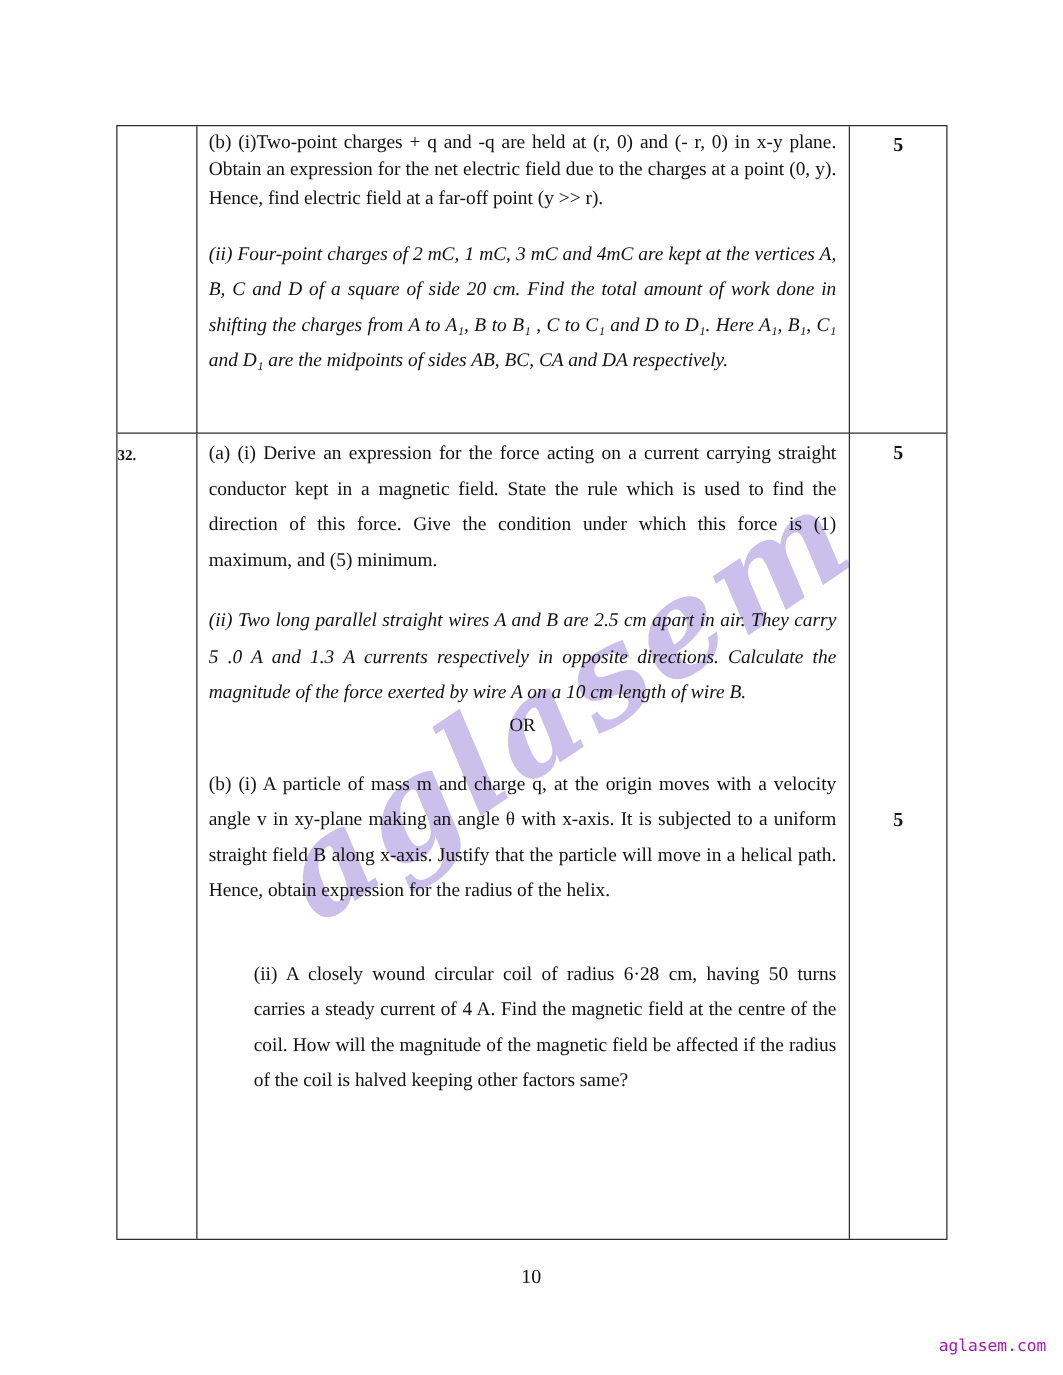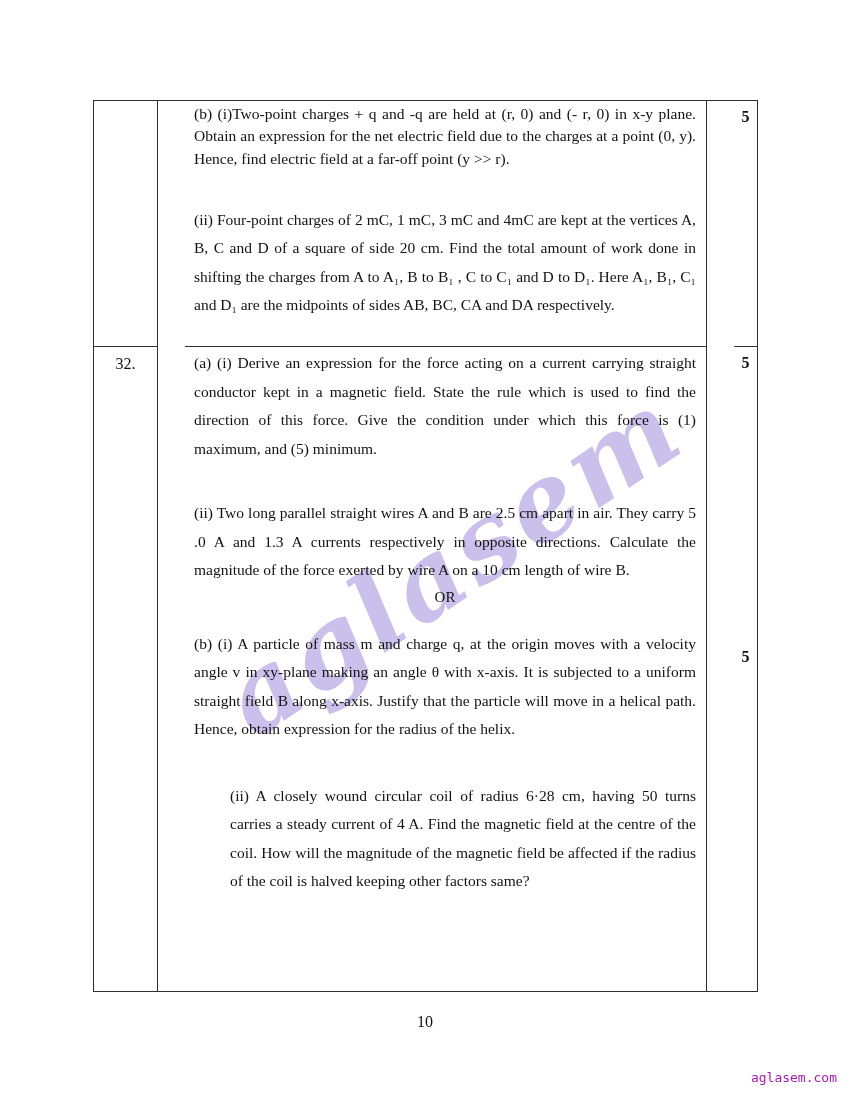--- a/index.html
+++ b/index.html
@@ -33,30 +33,30 @@
   
   .qtable {
     position: absolute;
     left: 93px;
     top: 100px;
     width: 663px;
     border: 1px solid #2e2e2e;
     z-index: 1;
     background: transparent;
   }
-  .row { display: grid; grid-template-columns: 64px 522px 1fr; gap: 27px; }
+  .row { display: grid; grid-template-columns: 64px 522px 1fr; }
   .row-1 { height: 246px; }
   .row-2 { height: 644px; }
   .row-1 .cell { border-bottom: 1px solid #2e2e2e; }
   .cell { box-sizing: border-box; }
   .cell-qno {
     border-right: 1px solid #2e2e2e;
-    text-align: center;
-    font-weight: normal;
-    font-size: 16px;
+    text-align: left;
+    font-weight: bold;
+    font-size: 12px;
     padding-top: 3px;
     line-height: 28.5px;
   }
   .cell-text {
     border-right: 1px solid #2e2e2e;
     padding: 2px 10px 0 9px;
     text-align: justify;
     font-size: 15.5px;
   }
   .cell-marks {
@@ -64,21 +64,21 @@
     text-align: center;
     font-weight: bold;
     font-size: 16px;
   }
   .mark { position: absolute; left: 0; right: 0; line-height: 28.5px; }
   .mark-top { top: 2px; }
   .mark-mid { top: 296px; }
 
   p { margin: 0; line-height: 28.5px; }
   p.tight { line-height: 22.3px; }
-  .gap-md { margin-top: 36px; }
+  .gap-md { margin-top: 20px; font-style: italic; }
   .gap-lg { margin-top: 38px; margin-left: 36px; }
   .or-label {
     text-align: center;
     font-weight: normal;
     font-size: 15px;
     line-height: 20px;
     margin-top: 2px;
   }
   .b-part { margin-top: 23px; }
 

